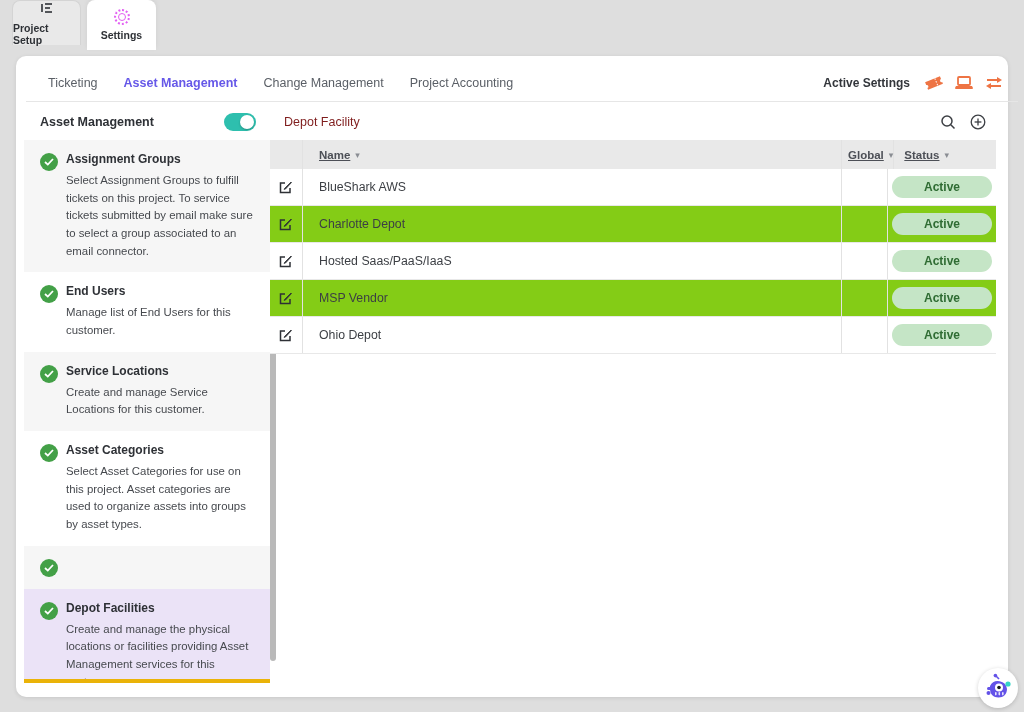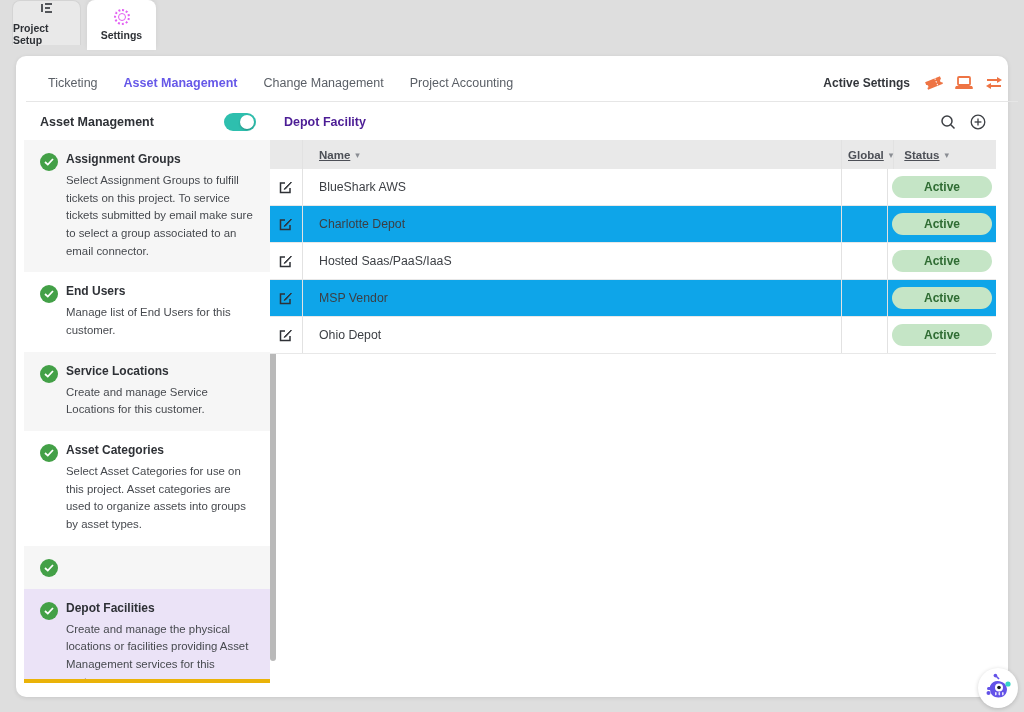--- a/index.html
+++ b/index.html
@@ -71,27 +71,27 @@
   .sb-desc { font-size:11.4px; color:#46494e; line-height:1.55; }
   .sb-scrollbar {
     position:absolute; left:254px; top:89px; width:6px; height:516px;
     background:#b9b9b9; border-radius:3px;
   }
   
   .panel { position:absolute; left:254px; top:48px; width:726px; height:580px; }
   .panel-header {
     height:36px; display:flex; align-items:center; padding:0 10px 0 14px;
   }
-  .panel-title { font-size:12.5px; font-weight:bold; color:#4c1d95; }
+  .panel-title { font-size:12.5px; font-weight:normal; color:#7f1d1d; }
   .panel-actions { margin-left:auto; display:flex; align-items:center; gap:14px; }
   .p-icon { width:16px; height:16px; cursor:pointer; display:inline-flex; }
   
   .thead { display:flex; height:29px; background:#e9e9e9; align-items:center; }
   .trow { display:flex; height:37px; align-items:center; border-bottom:1px solid #e8e8e8; background:#ffffff; }
-  .trow.stripe { background:#0ea5e9; }
+  .trow.stripe { background:#84cc16; }
   .cell { height:100%; display:flex; align-items:center; }
   .c-icon { flex:0 0 33px; justify-content:center; border-right:1px solid #e2e2e2; }
   .c-name { flex:0 0 539px; padding-left:16px; border-right:1px solid #e2e2e2; }
   .c-global { flex:0 0 46px; padding-left:6px; border-right:1px solid #e2e2e2; }
   .c-status { flex:1; justify-content:center; }
   .thead .hc { font-size:11.5px; font-weight:bold; color:#4c4f56;text-decoration:underline; }
   .thead .caret { font-size:9px; color:#8a8d93; margin-left:5px; }
   .trow .c-name { font-size:12.3px; color:#3c3f44; }
   .badge {
     background:#c5e5c6; color:#2f6c33; font-size:12px; font-weight:bold;

